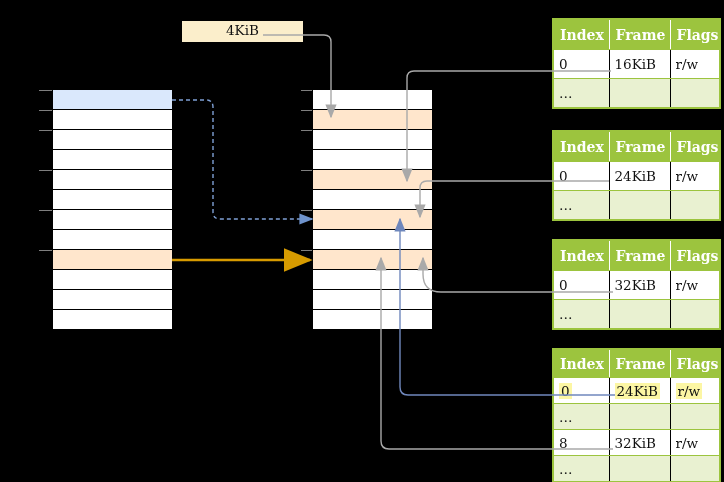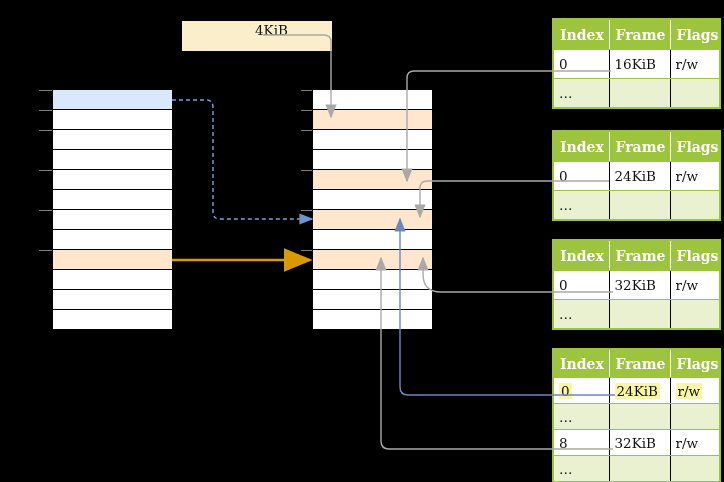--- a/index.html
+++ b/index.html
@@ -15,22 +15,22 @@
   
   .mem-table{position:absolute; width:119px; height:240px;}
   #vm{left:53px; top:90px;}
   #pm{left:313px; top:90px;}
   .mrow{height:20px; box-sizing:border-box; background:#fff; border-bottom:1px solid #000;}
   .row-blue{background:var(--blue-fill);}
   .row-orange{background:var(--orange-fill);}
   .tick{position:absolute; height:1px; background:#7f7f7f;}
   
   #label-4kib{
-    position:absolute; left:182px; top:21px; width:121px; height:30px;
-    background:var(--cream); color:#111; font-size:13.5px; line-height:18px; text-align:center;padding-left:29px;
+    position:absolute; left:182px; top:21px; width:121px; height:21px;
+    background:var(--cream); color:#111; font-size:13.5px; line-height:18px; text-align:center;
   }
   
   .ptable{
     position:absolute; border-collapse:collapse; table-layout:fixed; background:#fff;
     border:2px solid var(--green); font-size:13.5px; color:#111;
   }
   .ptable th{
     background:var(--green); color:#fff; font-weight:bold; font-size:14px;
     border-left:1px solid #fff; border-right:1px solid #fff; border-bottom:1px solid var(--green);
     text-align:left; padding:0 0 0 6px; height:29px;

